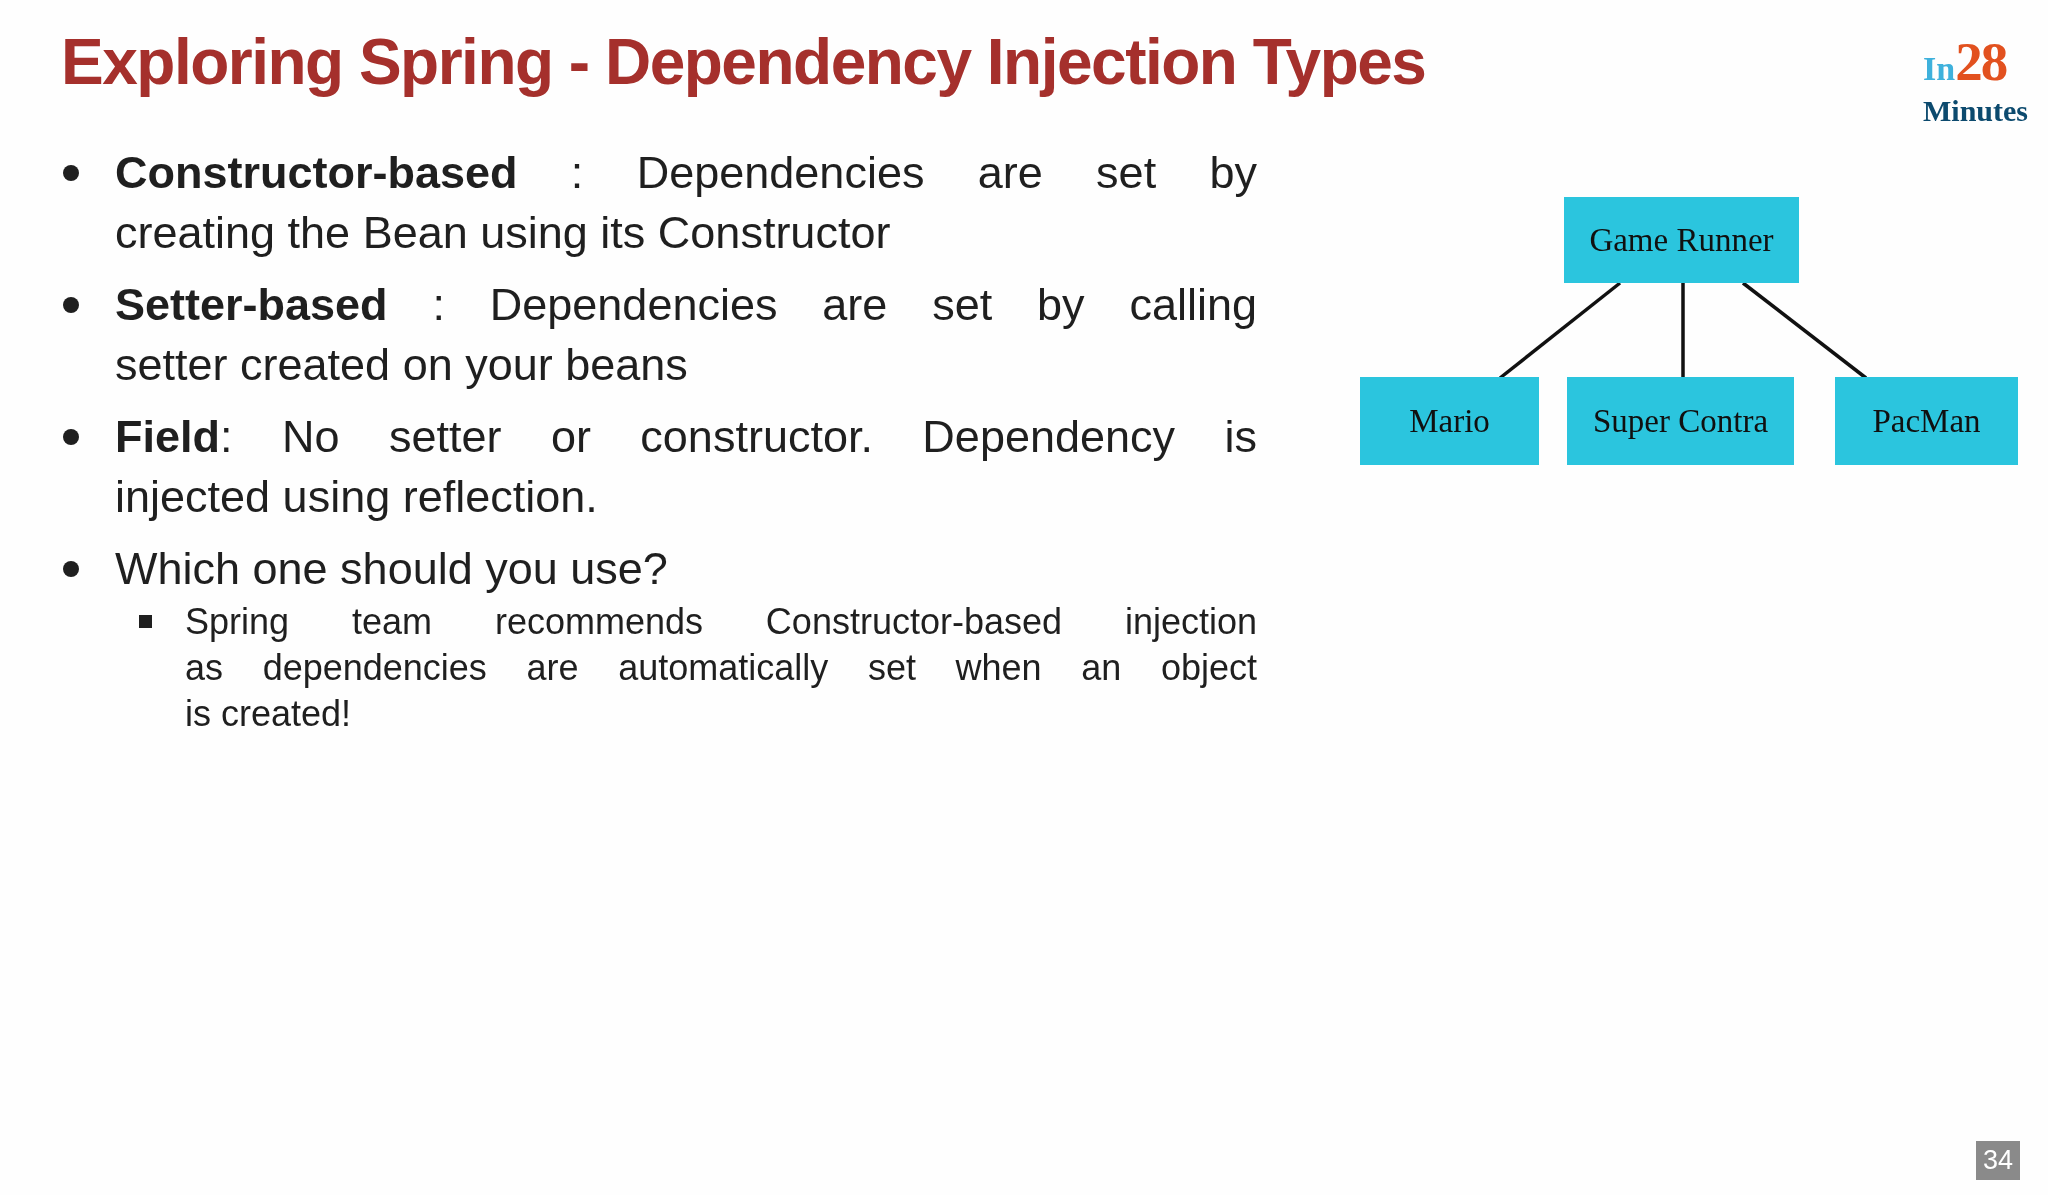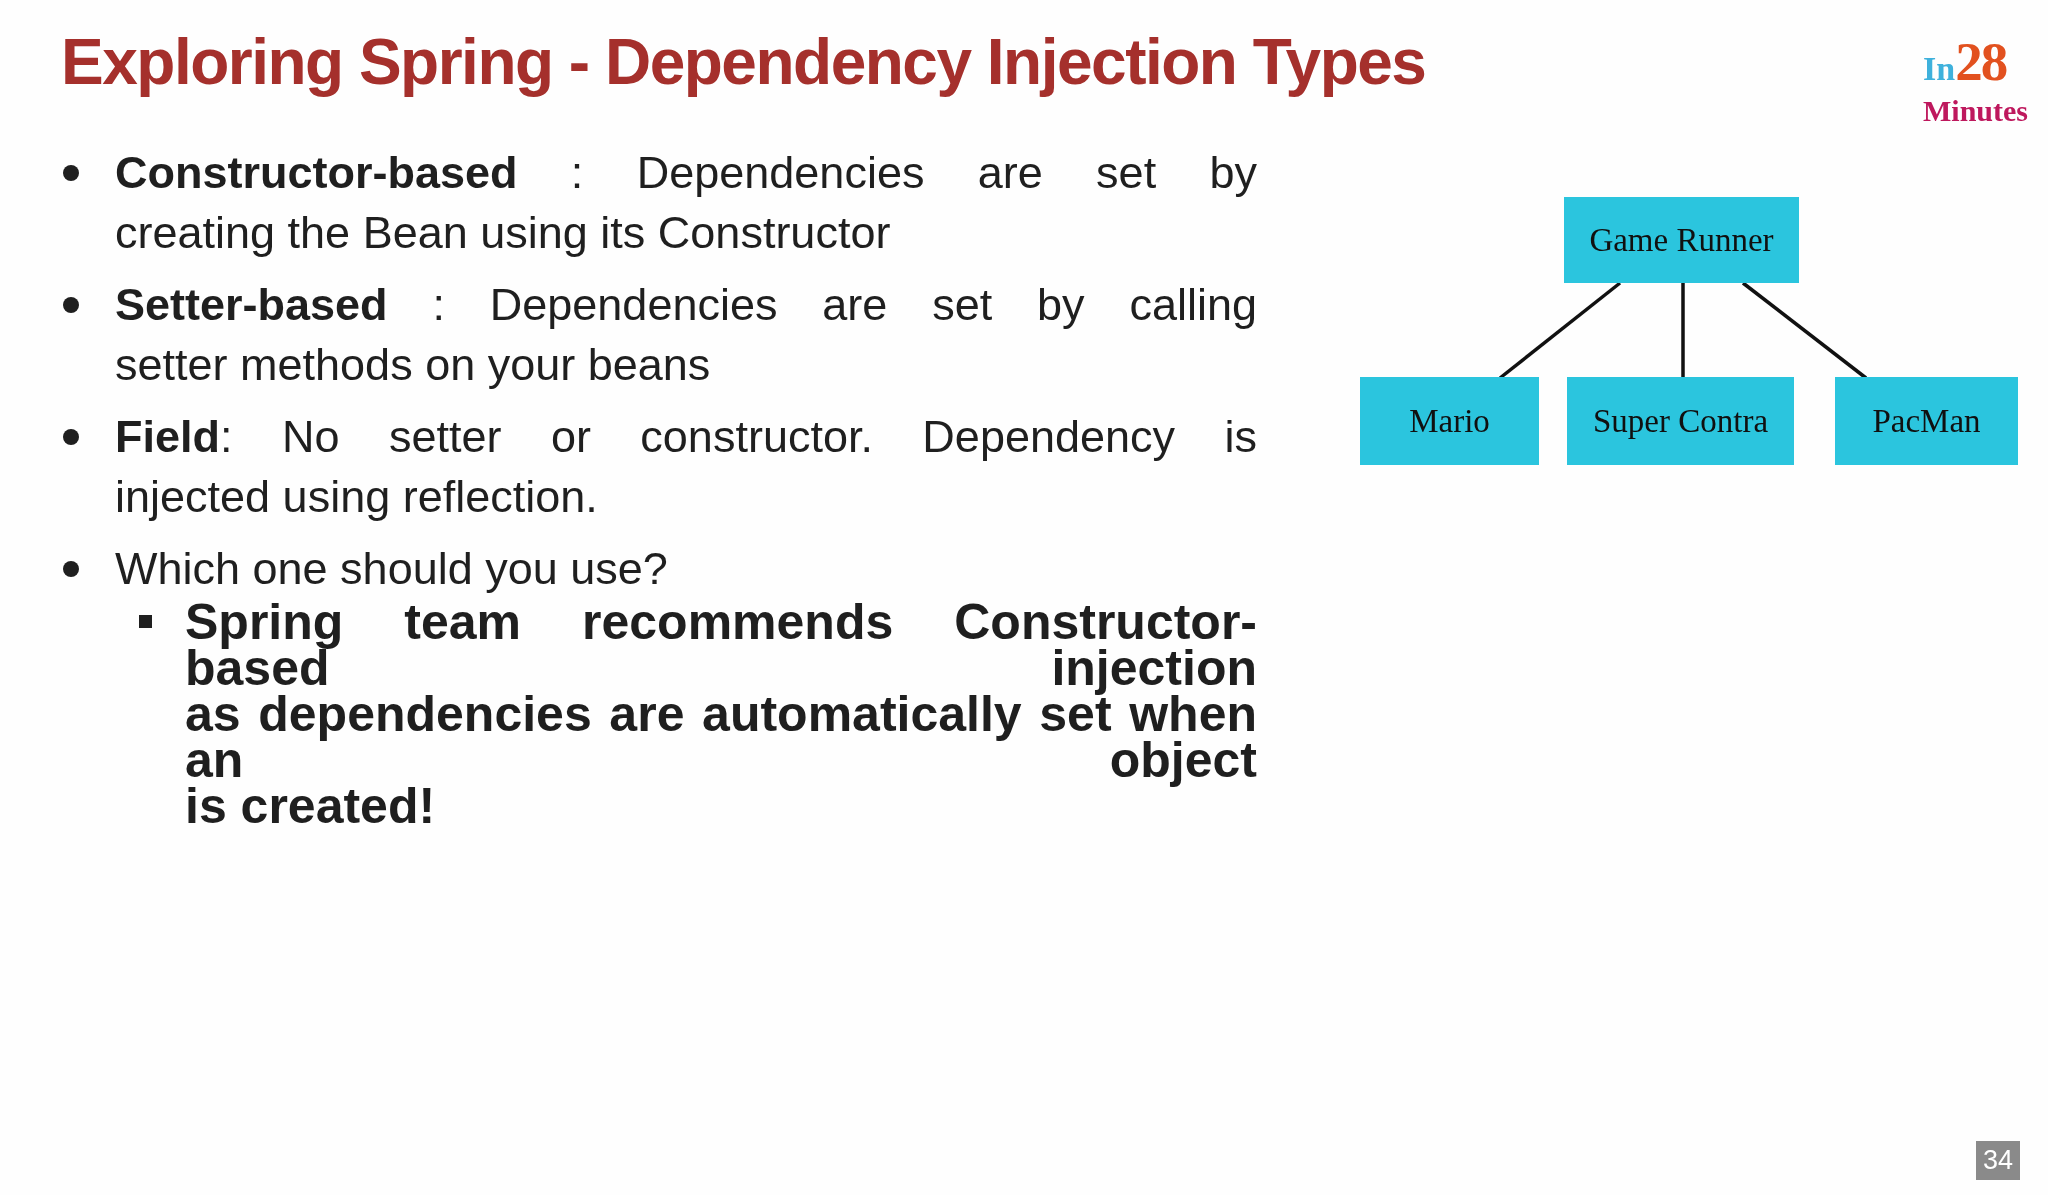--- a/index.html
+++ b/index.html
@@ -36,21 +36,21 @@
     position: absolute;
     left: 1923px;
     top: 34px;
     font-family: "Liberation Serif", serif;
     font-weight: 700;
     line-height: 1;
   }
   .logo-row1 { display: flex; align-items: baseline; }
   .logo-in  { font-size: 34px; color: #3eb1dc; }
   .logo-28  { font-size: 55px; color: #e2511f; letter-spacing: -2px; }
-  .logo-minutes { font-size: 30px; color: #be185d; margin-top: 7px; }
+  .logo-minutes { font-size: 30px; color: #0c4a6e; margin-top: 7px; }
 
   
   .bullets {
     position: absolute;
     left: 57px;
     top: 143px;
     width: 1210px;
   }
   .bullet { display: flex; margin-bottom: 12px; }
   .marker { flex: 0 0 58px; position: relative; }
@@ -79,23 +79,22 @@
     content: "";
     position: absolute;
     left: 2px;
     top: 16px;
     width: 13px;
     height: 13px;
     background: #1f1f1f;
   }
   .stext {
     width: 1072px;
-    font-size: 50px;
+    font-size: 36px;
     line-height: 46px;
-    font-weight: bold;
   }
   .sline.j { text-align: justify; text-align-last: justify; }
 
   
   .connectors {
     position: absolute;
     left: 0;
     top: 0;
     width: 2048px;
     height: 1195px;
@@ -154,21 +153,21 @@
       <div class="btext">
         <div class="line j"><span class="b">Constructor-based</span><span> : Dependencies are set by</span></div>
         <div class="line">creating the Bean using its Constructor</div>
       </div>
     </div>
 
     <div class="bullet">
       <span class="marker"></span>
       <div class="btext">
         <div class="line j"><span class="b">Setter-based</span><span> : Dependencies are set by calling</span></div>
-        <div class="line">setter methods on your beans</div>
+        <div class="line">setter created on your beans</div>
       </div>
     </div>
 
     <div class="bullet">
       <span class="marker"></span>
       <div class="btext">
         <div class="line j"><span class="b">Field</span><span>: No setter or constructor. Dependency is</span></div>
         <div class="line">injected using reflection.</div>
       </div>
     </div>

